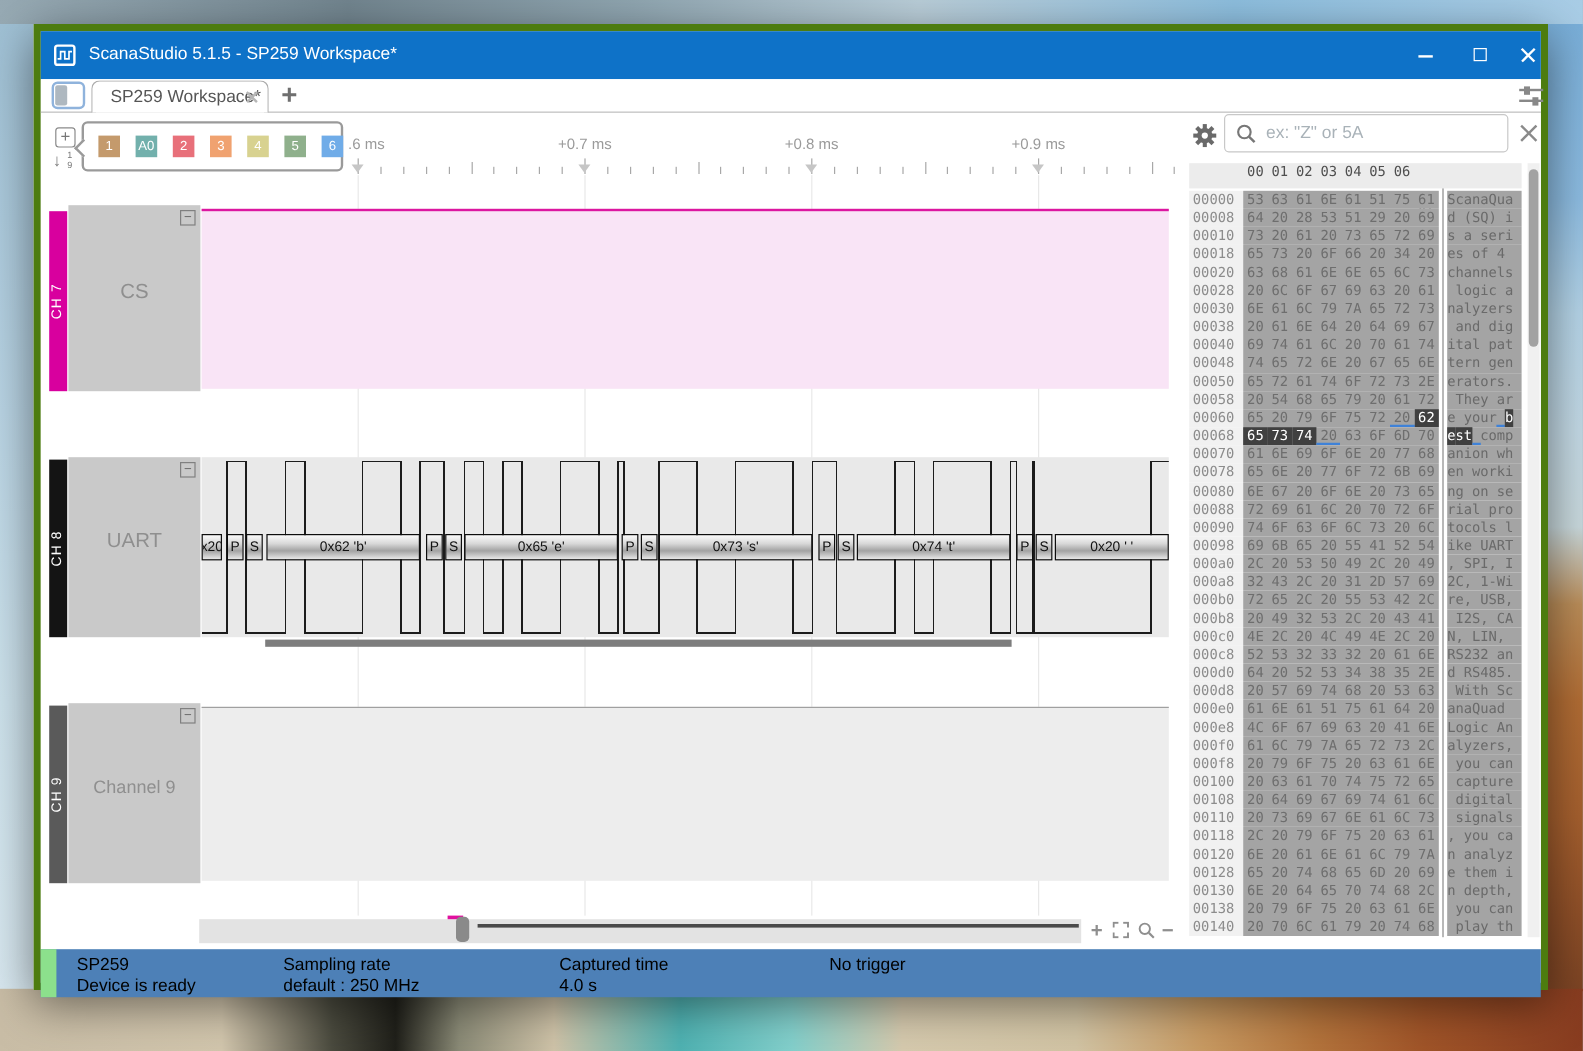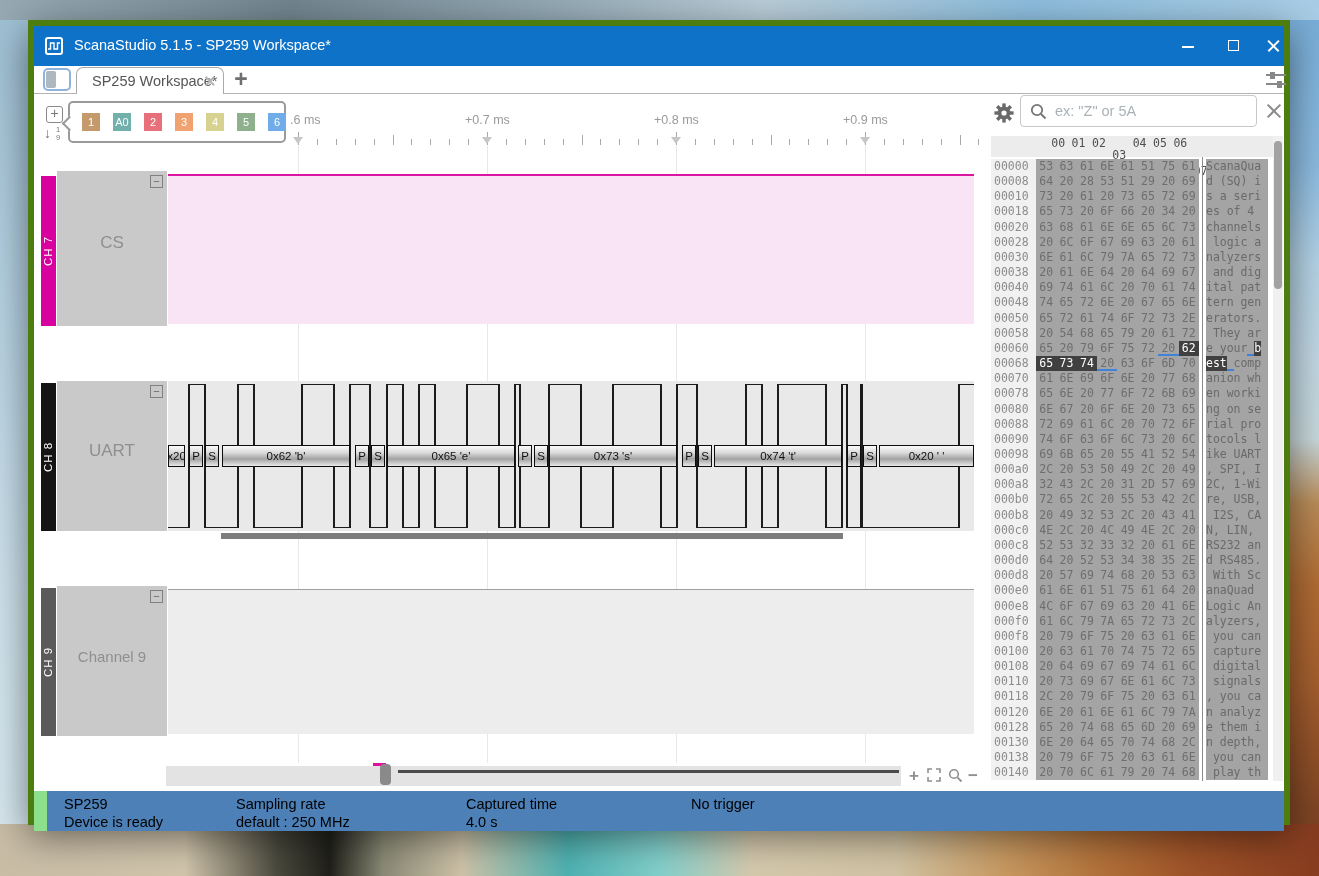--- a/index.html
+++ b/index.html
@@ -68,21 +68,21 @@
   #ov-tick{left:339px;top:669px;width:13px;height:2.5px;background:#e0109e;z-index:4;}
   .zbtn{top:674px;width:16px;height:16px;color:#8f8f8f;font-size:17px;font-weight:700;line-height:15px;text-align:center;z-index:3;}
   
   #gear{left:960px;top:9px;width:20px;height:20px;}
   #searchbox{left:986px;top:1px;width:237px;height:32px;border:1px solid #c8c8c8;border-radius:4px;box-sizing:border-box;background:#fff;display:flex;align-items:center;}
   #searchbox input{border:none;outline:none;flex:1;font-size:14.5px;color:#444;font-family:"Liberation Sans",sans-serif;background:transparent;}
   #searchbox input::placeholder{color:#a9b2b8;}
   #panel-close{left:1230px;top:7px;width:20px;height:20px;}
   #panel-close i{position:absolute;left:1px;top:9px;width:18px;height:2px;background:#8a8a8a;}
   #panel-close i:first-child{transform:rotate(45deg);} #panel-close i:last-child{transform:rotate(-45deg);}
-  #hex-header{left:957px;top:42px;width:277px;height:21px;background:#ececec;display:flex;color:#4f4f4f;padding-left:12px;}
+  #hex-header{left:957px;top:42px;width:277px;height:21px;background:#ececec;display:flex;color:#4f4f4f;}
   #hex-rows{left:957px;top:65px;width:277px;}
   .hexrow{display:flex;height:15.17px;line-height:15px;}
   .hexfont{font-family:"DejaVu Sans Mono",monospace;font-size:11.5px;}
   .off{width:45px;background:#f1f1f1;color:#8c8c8c;padding-left:3px;box-sizing:border-box;}
   .bytes{width:163px;background:#a4a4a4;display:flex;}
   .bcell{width:20.37px;text-align:center;color:#6e6e6e;}
   .asc{width:62px;background:#a4a4a4;margin-left:7px;display:flex;}
   .acell{width:6.9px;text-align:center;color:#6a6a6a;white-space:pre;}
   .hl{background:#404040;color:#fff !important;}
   .ul{box-shadow:inset 0 -2px 0 #3f82d8;}
@@ -317,21 +317,21 @@
     <div class="abs" id="panel-close">
         <i></i>
         <i></i>
       </div>
 
     <div class="abs hexfont" id="hex-header">
         <div style="width: 45px;"></div>
         <div class="bcell" style="color: rgb(79, 79, 79);">00</div>
         <div class="bcell" style="color: rgb(79, 79, 79);">01</div>
         <div class="bcell" style="color: rgb(79, 79, 79);">02</div>
-        <div class="bcell" style="color: rgb(79, 79, 79); margin-top: 12px;">03</div>
+        <div class="bcell" style="color: rgb(79, 79, 79);">03</div>
         <div class="bcell" style="color: rgb(79, 79, 79);">04</div>
         <div class="bcell" style="color: rgb(79, 79, 79);">05</div>
         <div class="bcell" style="color: rgb(79, 79, 79);">06</div>
         <div class="bcell" style="color: rgb(79, 79, 79); margin-top: 28px;">07</div>
       </div>
     <div class="abs hexfont" id="hex-rows">
         <div class="hexrow">
           <div class="off">00000</div>
           <div class="bytes">
             <div class="bcell">53</div>

